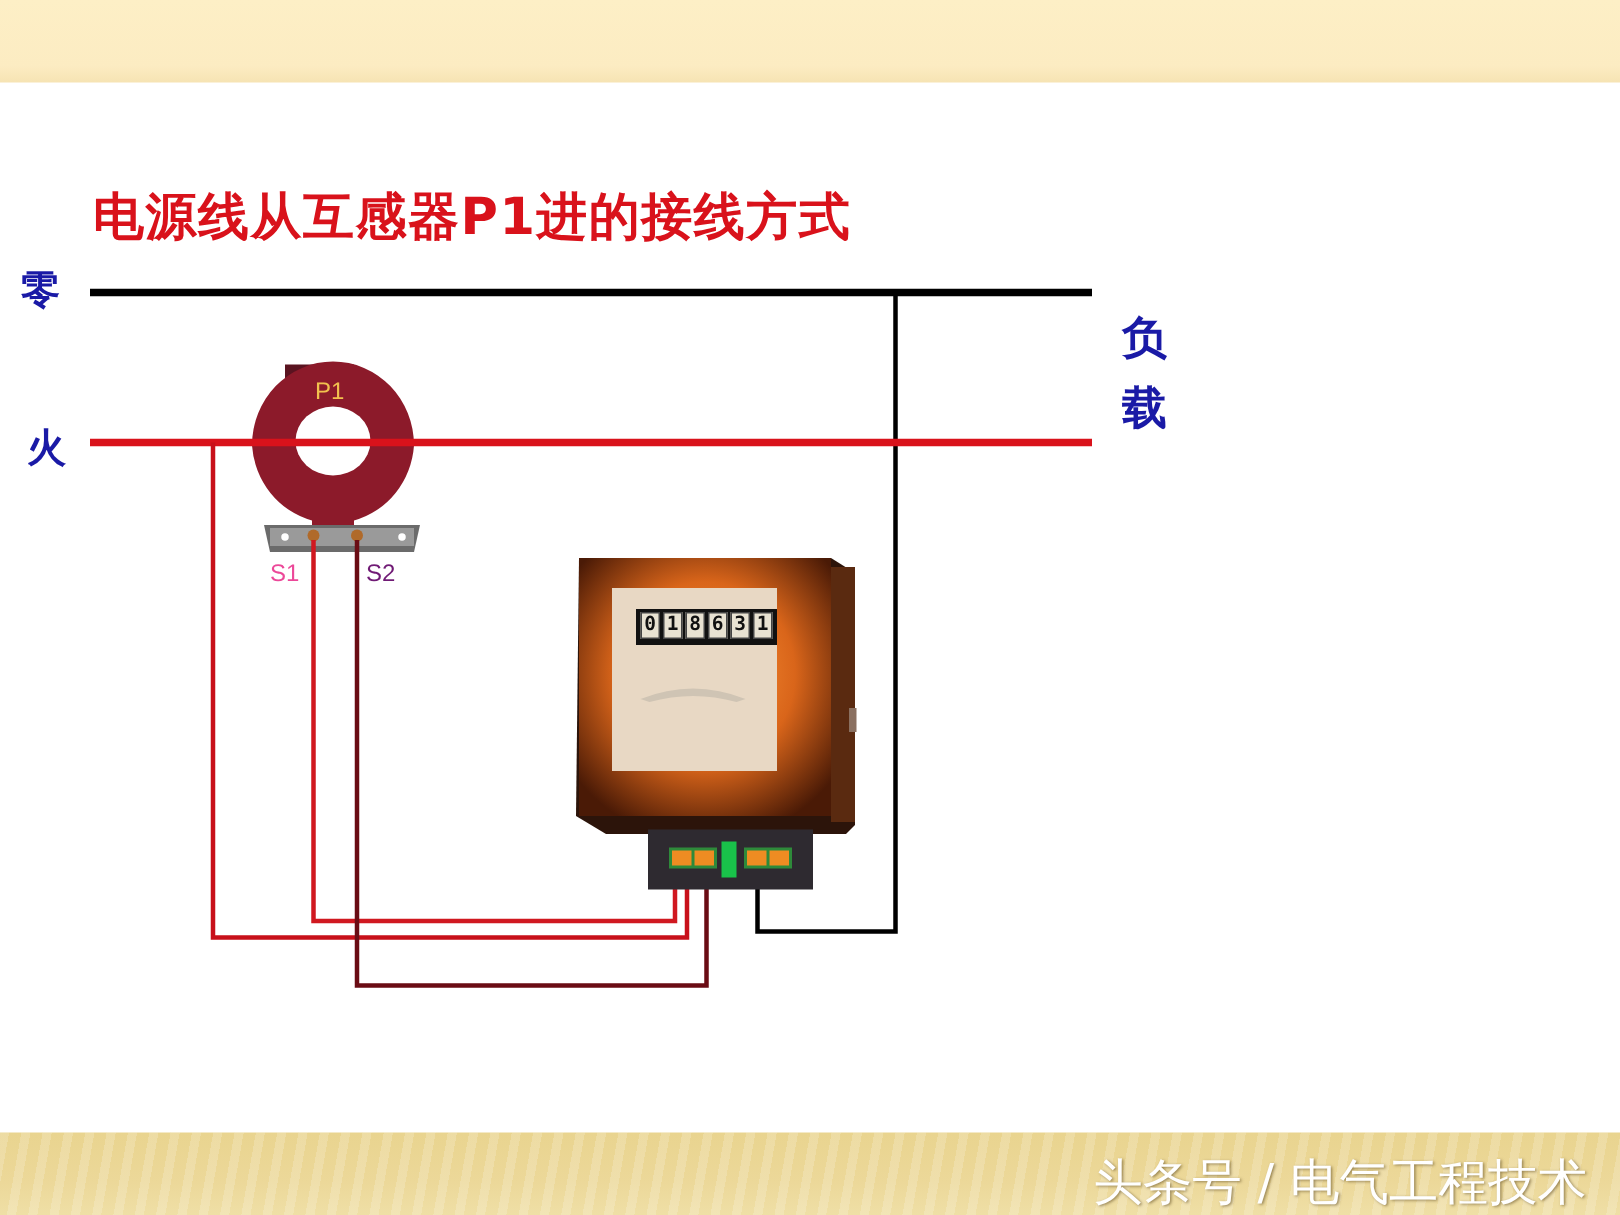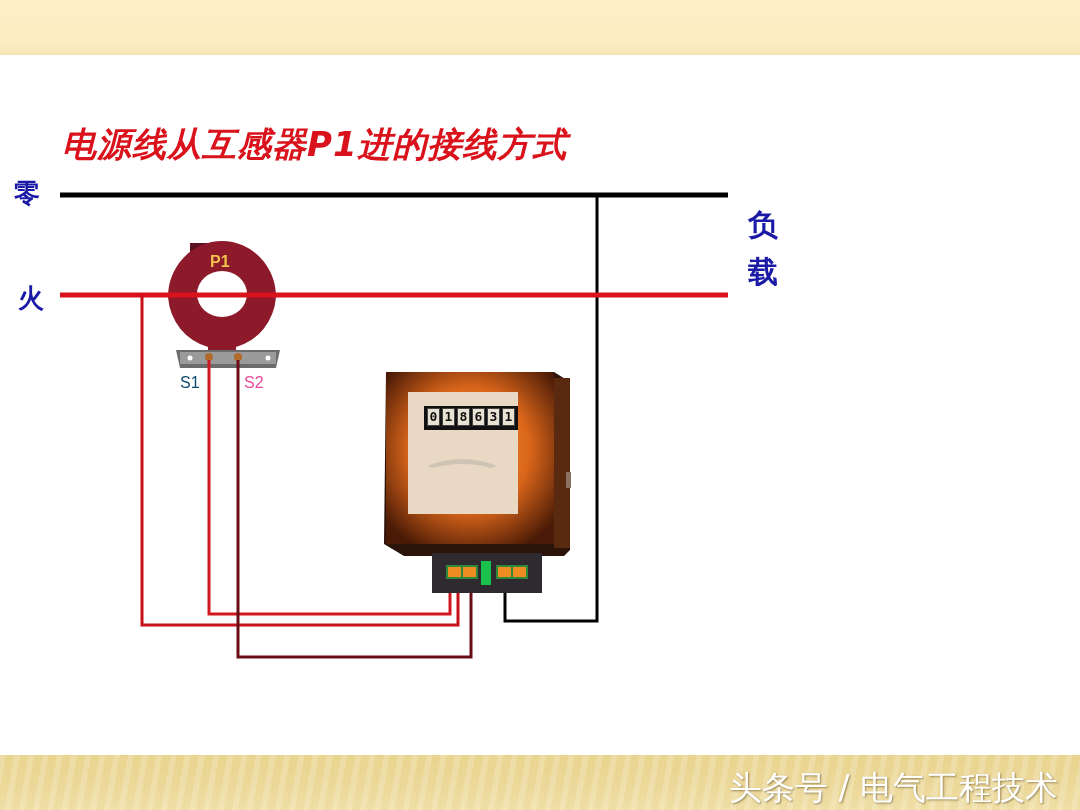--- a/index.html
+++ b/index.html
@@ -23,38 +23,37 @@
       font-family: "DejaVu Sans", sans-serif;
       font-size: 33px; color: #ffffff;
       text-shadow: 1px 1px 2px rgba(80,60,20,0.55);
       letter-spacing: 0px;
     }
     .title {
       position: absolute; left: 62px; top: 122px;
       font-family: "DejaVu Sans", sans-serif;
       font-weight: bold; font-size: 34px; color: #d9121b;
       letter-spacing: 1px;
-      font-style: italic;
     }
     .label-blue {
       position: absolute;
       font-family: "DejaVu Serif", serif;
       font-weight: bold; color: #1a1aa6;
     }
     .lbl-zero { left: 14px; top: 176px; font-size: 26px; }
     .lbl-fire { left: 18px; top: 281px; font-size: 26px; }
     .lbl-load1 { left: 748px; top: 205px; font-size: 30px; }
     .lbl-load2 { left: 748px; top: 252px; font-size: 30px; }
     svg.diagram { position: absolute; left: 0; top: 0; }
     .ct-label {
       position: absolute; font-family: "Liberation Sans", sans-serif; font-size: 16px;
     }
-    .p1 { left: 210px; top: 253px; color: #f2c14e; font-weight: bold; }
-    .s1 { left: 180px; top: 374px; color: #0c4a6e; }
-    .s2 { left: 244px; top: 374px; color: #ec4899; }
+    .p1 { left: 210px; top: 253px; color: #f2c14e; font-weight: normal; }
+    .s1 { left: 180px; top: 374px; color: #ec4899; }
+    .s2 { left: 244px; top: 374px; color: #701a75; }
     .counter {
       position: absolute; left: 424px; top: 406px; height: 20px;
       background: #111; padding: 2px 3px; display: flex; gap: 2px;
     }
     .digit {
       width: 11px; height: 16px; background: #e8e2d2; color: #111;
       font-family: "DejaVu Sans Mono", monospace; font-size: 13px; font-weight: bold;
       text-align: center; line-height: 16px; border: 1px solid #444;
     }
   </style>

